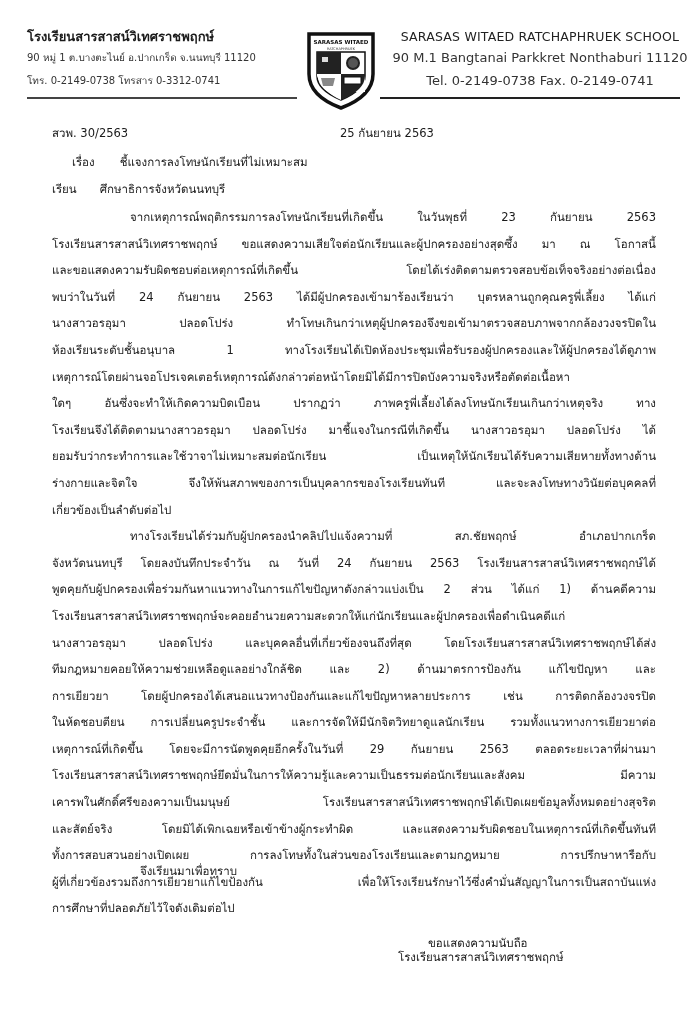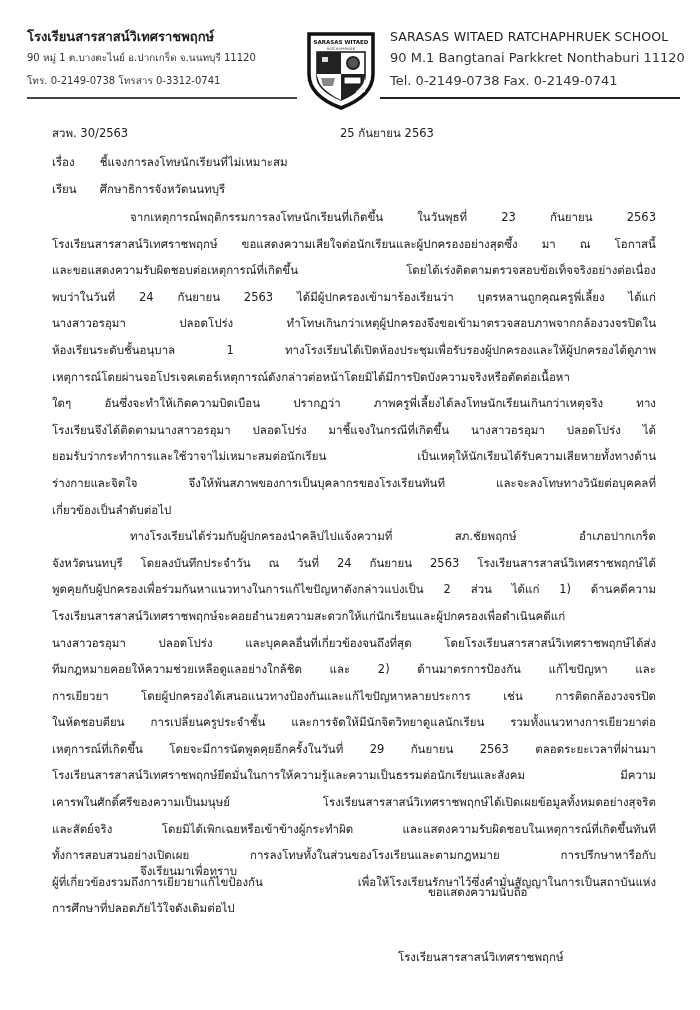--- a/index.html
+++ b/index.html
@@ -1,37 +1,37 @@
 <!DOCTYPE html>
 <html><head>
 <meta charset="utf-8">
 <style>
   html, body { margin: 0; padding: 0; background: #ffffff; }
   body { width: 700px; height: 1010px; position: relative; overflow: hidden;
          font-family: "DejaVu Sans", "Liberation Sans", sans-serif; color: #1a1a1a; }
   .hdr-left { position: absolute; left: 27px; top: 28px; width: 270px; }
   .hdr-left .name { font-size: 13px; font-weight: bold; line-height: 18px; }
   .hdr-left .line { font-size: 10px; line-height: 23px; color: #333; white-space: nowrap; }
-  .hdr-right { position: absolute; left: 390px; top: 28px; width: 300px; }
+  .hdr-right { position: absolute; left: 390px; top: 28px; width: 300px; text-align: center; }
   .hdr-right .name { font-size: 12.5px; line-height: 18px; color: #222; letter-spacing: 0.2px; white-space: nowrap; }
   .hdr-right .line { font-size: 13px; line-height: 23px; color: #333; white-space: nowrap; }
   .rule-left { position: absolute; left: 27px; top: 97px; width: 270px; height: 2px; background: #444; }
   .rule-right { position: absolute; left: 380px; top: 97px; width: 300px; height: 2px; background: #222; }
   .logo { position: absolute; left: 305px; top: 30px; width: 72px; height: 80px; }
   .doc { font-size: 11.5px; color: #1a1a1a; }
   .meta-no { position: absolute; left: 52px; top: 124px; }
   .meta-date { position: absolute; left: 340px; top: 124px; }
   .meta-row { position: absolute; left: 52px; white-space: nowrap; }
   .meta-row .lbl { display: inline-block; width: 44px; }
   .body-text { position: absolute; left: 52px; top: 204px; width: 604px; }
   .body-text p { margin: 0; line-height: 26.6px; text-align: justify; text-align-last: justify; }
   .body-text p.last { text-align-last: left; }
   .indent { text-indent: 78px; }
   .closing1 { position: absolute; left: 140px; top: 862px; }
-  .closing2 { position: absolute; left: 428px; top: 883px; }
+  .closing2 { position: absolute; left: 428px; top: 934px; }
   .closing3 { position: absolute; left: 398px; top: 948px; }
 </style>
 </head>
 <body>
 
 <div>
   <div class="hdr-left">
     <div class="name">โรงเรียนสารสาสน์วิเทศราชพฤกษ์</div>
     <div class="line">90  หมู่ 1  ต.บางตะไนย์  อ.ปากเกร็ด จ.นนทบุรี  11120</div>
     <div class="line">โทร. 0-2149-0738  โทรสาร  0-3312-0741</div>
@@ -62,21 +62,21 @@
     <div class="line">90  M.1   Bangtanai  Parkkret  Nonthaburi  11120</div>
     <div class="line">Tel. 0-2149-0738    Fax.  0-2149-0741</div>
   </div>
   <div class="rule-right"></div>
 </div>
 
 <div class="doc">
   <div class="meta-no">สวพ.  30/2563</div>
   <div class="meta-date">25  กันยายน  2563</div>
 
-  <div class="meta-row" style="top:153px;">
+  <div class="meta-row" style="top:153px;margin-left:20px;">
     <span class="lbl">เรื่อง</span>
     <span>ชี้แจงการลงโทษนักเรียนที่ไม่เหมาะสม</span>
   </div>
   <div class="meta-row" style="top:180px;">
     <span class="lbl">เรียน</span>
     <span>ศึกษาธิการจังหวัดนนทบุรี</span>
   </div>
 
   <div class="body-text">
     <p class="indent">จากเหตุการณ์พฤติกรรมการลงโทษนักเรียนที่เกิดขึ้น ในวันพุธที่ 23 กันยายน 2563</p>

